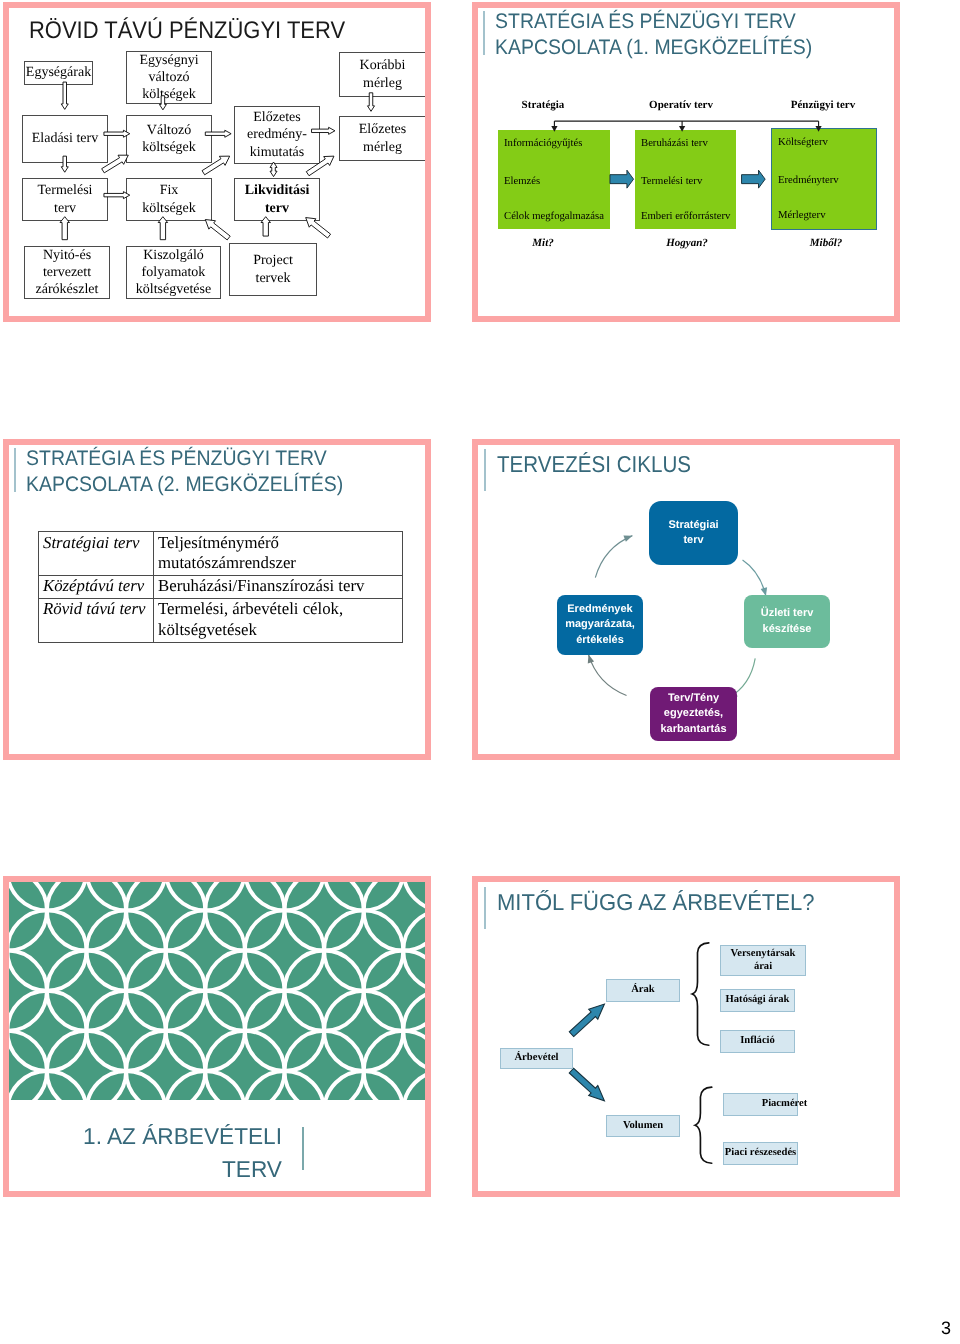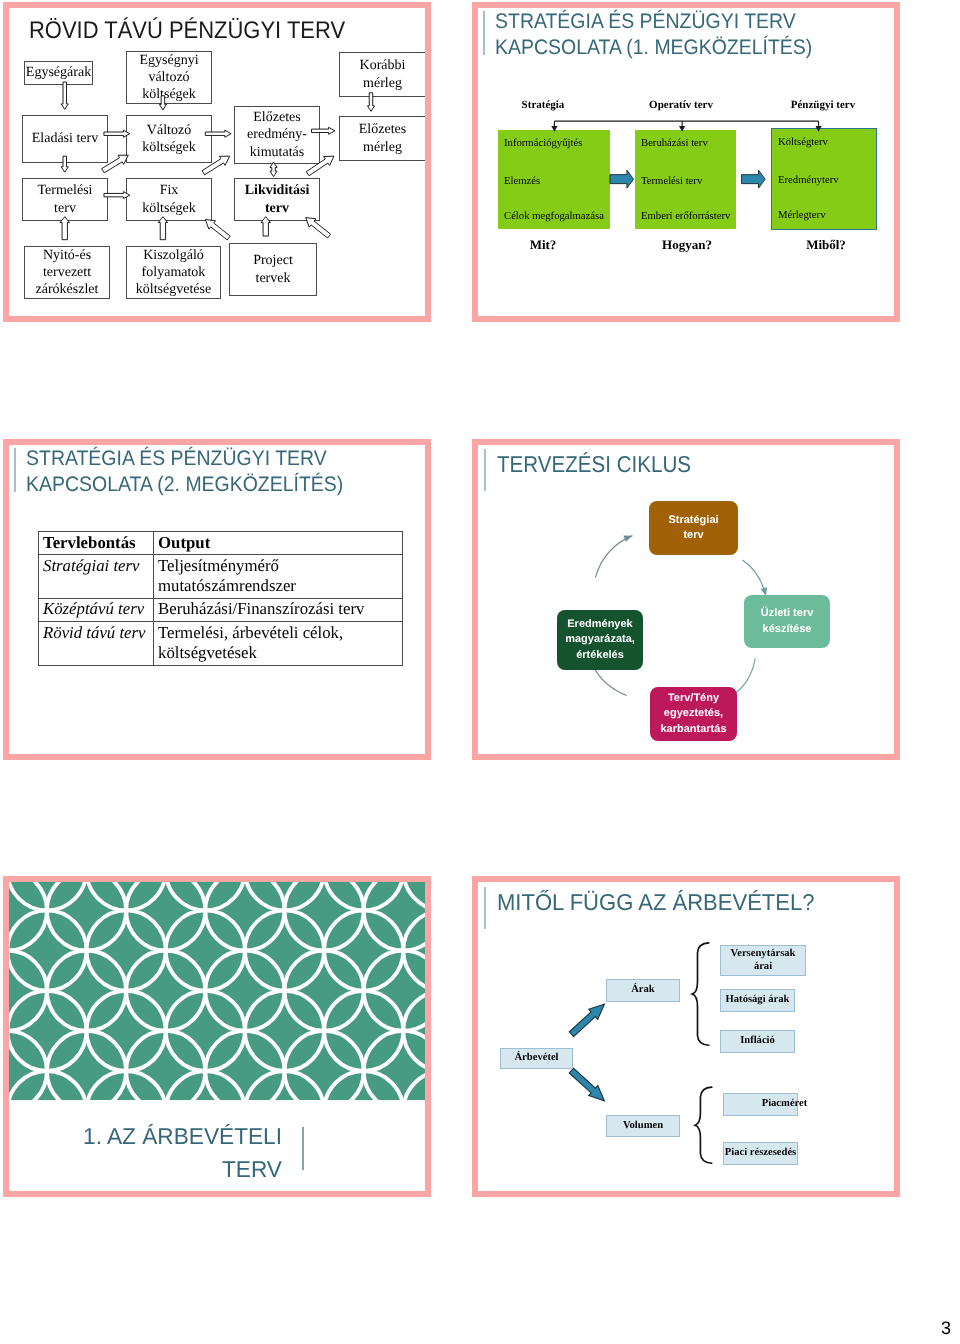--- a/index.html
+++ b/index.html
@@ -33,22 +33,22 @@
       transform:scaleX(0.927);transform-origin:0 0;}
   .tbar{position:absolute;background:#a3c2cc;width:2px;}
 
   
   #s2 .hdr{position:absolute;font-family:"Liberation Serif",serif;font-weight:bold;font-size:11px;
       color:#000;white-space:nowrap;text-align:center;}
   #s2 .col{position:absolute;background:#84cc16;box-sizing:border-box;}
   #s2 .col.bordered{border:1px solid #2f7391;}
   #s2 .col .it{position:absolute;left:6px;font-family:"Liberation Serif",serif;font-size:10.7px;
       color:#000;white-space:nowrap;}
-  #s2 .ftr{position:absolute;font-family:"Liberation Serif",serif;font-weight:bold;font-size:13px;
-      color:#000;white-space:nowrap;text-align:center;}
+  #s2 .ftr{position:absolute;font-family:"Liberation Serif",serif;font-weight:bold;font-size:11px;
+      color:#000;white-space:nowrap;text-align:center;font-style:italic;}
   #s2 svg.g{position:absolute;left:0;top:0;width:100%;height:100%;overflow:visible;z-index:5;pointer-events:none;}
 
   
   #s3 table{position:absolute;left:29px;top:86px;width:365px;border-collapse:collapse;
       font-family:"Liberation Serif",serif;font-size:16.8px;color:#000;table-layout:fixed;}
   #s3 table td{border:1px solid #4a4a4a;padding:0.5px 4px 1.5px 4px;vertical-align:top;line-height:1.21;}
   #s3 table td.c1{width:106px;font-style:italic;white-space:nowrap;}
   #s3 table td.h{font-weight:bold;font-style:normal;}
 
   
@@ -194,24 +194,20 @@
 </div>
 <div class="slide" id="s3">
   <div class="tbar" style="left:5px;top:3px;height:44px;"></div>
   <div class="stitle" style="left:17px;top:1px;">
     <div>STRATÉGIA ÉS PÉNZÜGYI TERV</div>
     <div>KAPCSOLATA (2. MEGKÖZELÍTÉS)</div>
   </div>
   <table>
       <tbody>
     <tr>
-      <td class="c1 h">Tervlebontás</td>
-      <td class="h">Output</td>
-    </tr>
-    <tr>
       <td class="c1">Stratégiai terv</td>
       <td>Teljesítménymérő mutatószámrendszer</td>
     </tr>
     <tr>
       <td class="c1">Középtávú terv</td>
       <td>Beruházási/Finanszírozási terv</td>
     </tr>
     <tr>
       <td class="c1">Rövid távú terv</td>
       <td>Termelési, árbevételi célok, költségvetések</td>
@@ -225,34 +221,34 @@
   <svg class="cyc" id="s4cyc" viewBox="0 0 424 317">
       <path d="M270,118 Q288,130 294,155" fill="none" stroke="#6b9ca0" stroke-width="1.2"></path>
       <path d="M294,155 L288.6,147.6 L295.2,145.9 Z" fill="#6b9ca0"></path>
       <path d="M283,219 Q278,247 256,259" fill="none" stroke="#73a993" stroke-width="1.2"></path>
       <path d="M256,259 L261.9,252.0 L265.1,258.0 Z" fill="#73a993"></path>
       <path d="M151,257 Q121,245 112,215" fill="none" stroke="#6f7f7e" stroke-width="1.2"></path>
       <path d="M112,215 L117.7,222.1 L111.2,224.1 Z" fill="#6f7f7e"></path>
       <path d="M119,136 Q128,105 157,93" fill="none" stroke="#6f8f92" stroke-width="1.2"></path>
       <path d="M157,93 L150.3,99.2 L147.8,92.9 Z" fill="#6f8f92"></path>
     </svg>
-  <div class="node" id="n0" style="left: 171px; top: 56px; width: 89px; height: 54px; background: #a16207;">
+  <div class="node" id="n0" style="left: 171px; top: 56px; width: 89px; height: 64px; background: #0369a1; border-radius: 12px;">
       <span class="ln">Stratégiai</span>
       <span class="ln">terv</span>
     </div>
   <div class="node" id="n1" style="left: 266px; top: 150px; width: 86px; height: 53px; background: rgb(108, 188, 156);">
       <span class="ln">Üzleti terv</span>
       <span class="ln">készítése</span>
     </div>
-  <div class="node" id="n2" style="left: 172px; top: 242px; width: 87px; height: 54px; background: #be185d;">
+  <div class="node" id="n2" style="left: 172px; top: 242px; width: 87px; height: 54px; background: #701a75;">
       <span class="ln">Terv/Tény</span>
       <span class="ln">egyeztetés,</span>
       <span class="ln">karbantartás</span>
     </div>
-  <div class="node" id="n3" style="left: 79px; top: 150px; width: 86px; height: 60px; background: #14532d; margin-top: 15px;">
+  <div class="node" id="n3" style="left: 79px; top: 150px; width: 86px; height: 60px; background: #0369a1;">
       <span class="ln">Eredmények</span>
       <span class="ln">magyarázata,</span>
       <span class="ln">értékelés</span>
     </div>
 </div>
 <div class="slide" id="s5">
   <svg class="pat" id="s5pat" viewBox="0 0 424 215" preserveAspectRatio="none">
       <rect x="0" y="0" width="424" height="215" fill="#479b80"></rect>
       <g fill="none" stroke="#ffffff" stroke-width="3.9">
         <circle cx="-41.30" cy="-11.60" r="39.60"></circle>

